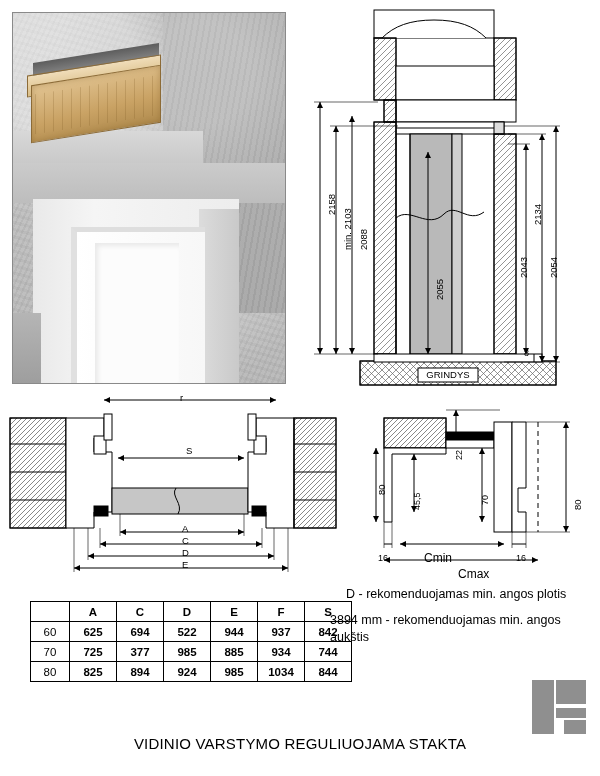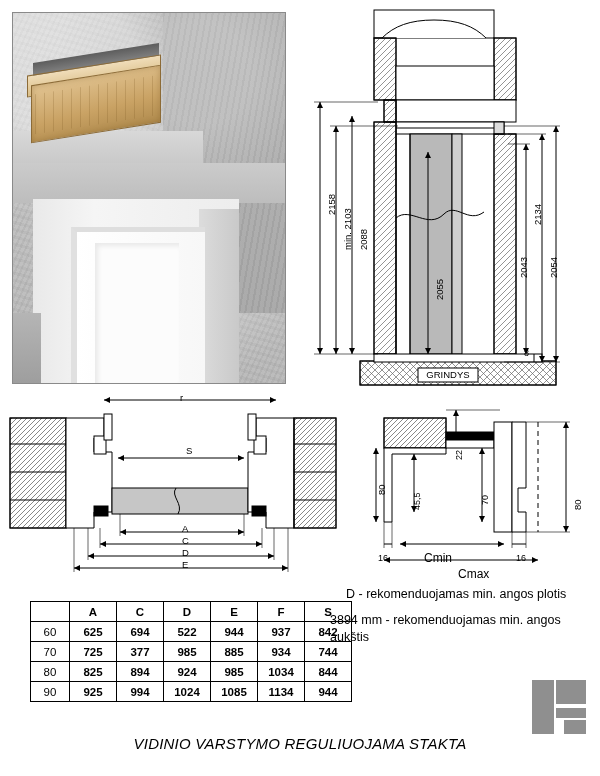--- a/index.html
+++ b/index.html
@@ -167,21 +167,20 @@
     font-size: 12.5px;
     line-height: 1.35;
   }
   .caption {
     position: absolute;
     left: 0; top: 735px;
     width: 600px;
     text-align: center;
     font-size: 15px;
     letter-spacing: .2px;
-    font-style: italic;
   }
   
   .logo {
     position: absolute;
     right: 12px; bottom: 40px;
     width: 58px; height: 58px;
   }
 </style>
 </head>
 <body>
@@ -480,29 +479,20 @@
       </tr>
       <tr>
         <td class="first">80</td>
         <td>825</td>
         <td>894</td>
         <td>924</td>
         <td>985</td>
         <td>1034</td>
         <td>844</td>
       </tr>
-      <tr>
-        <td class="first">90</td>
-        <td>925</td>
-        <td>994</td>
-        <td>1024</td>
-        <td>1085</td>
-        <td>1134</td>
-        <td>944</td>
-      </tr>
     </tbody>
   </table>
 
   <svg class="logo" viewBox="0 0 58 58">
     <rect x="0" y="0" width="58" height="58" fill="#ffffff"></rect>
     <rect x="2" y="2" width="22" height="54" fill="#8f8f8f"></rect>
     <rect x="26" y="2" width="30" height="24" fill="#8f8f8f"></rect>
     <rect x="26" y="30" width="30" height="10" fill="#8f8f8f"></rect>
     <rect x="34" y="42" width="22" height="14" fill="#8f8f8f"></rect>
     <rect x="26" y="42" width="6" height="14" fill="#ffffff"></rect>

